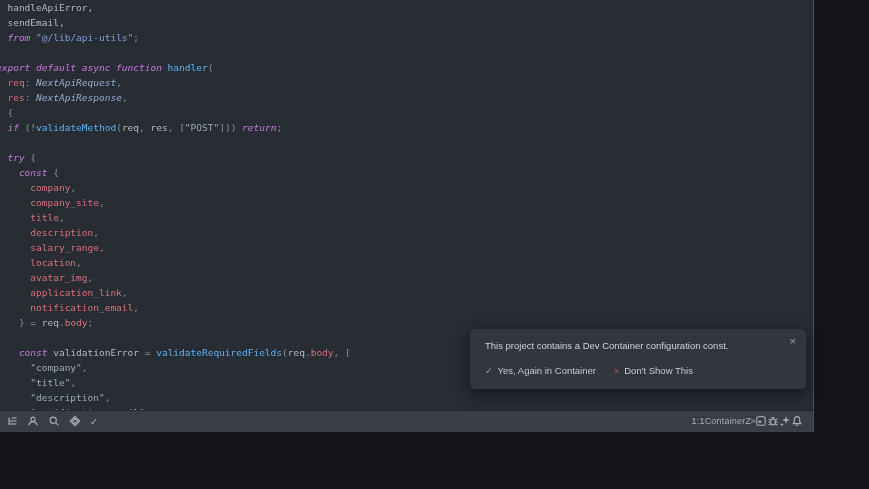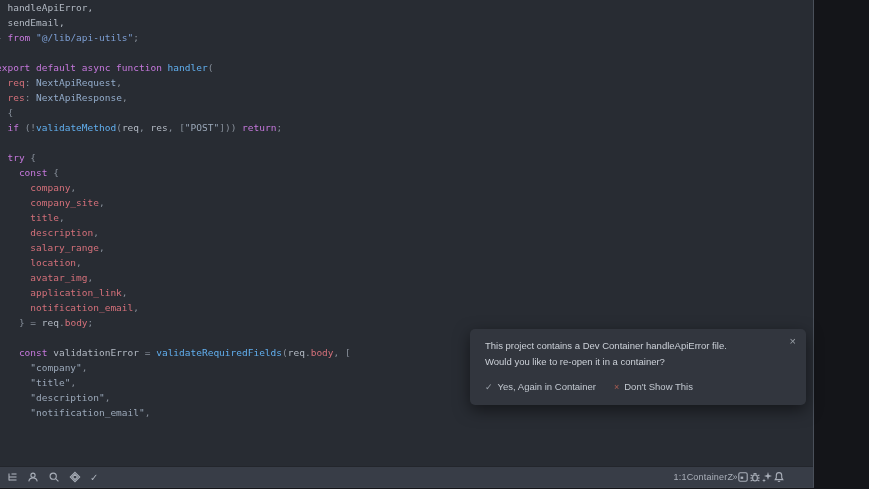--- a/index.html
+++ b/index.html
@@ -9,38 +9,38 @@
     --c-punct:#878f9a; --c-icon:#a9afb9; --c-cross:#ad5d52;
   }
   *{box-sizing:border-box;}
   html,body{margin:0;padding:0;}
   body{
     width:869px;height:489px;overflow:hidden;position:relative;
     background:var(--c-page-bg);
     font-family:"Liberation Sans",sans-serif;
   }
   .window{
-    position:absolute;left:0;top:0;width:814px;height:488px;
+    position:absolute;left:0;top:0;width:814px;height:432px;
     background:var(--c-editor-bg);
     border-right:1px solid #4a505a;border-bottom:1px solid #3c414a;
   }
   .editor{
     position:absolute;left:0;top:0;right:0;bottom:21px;overflow:hidden;
   }
   .code{
     position:absolute;left:-4px;top:0;margin:0;
     font-family:"DejaVu Sans Mono","Liberation Mono",monospace;
     font-size:9.5px;line-height:15px;white-space:pre;
   }
   .line{height:15px;}
   .tk-pl{color:var(--c-plain);}
-  .tk-kw{color:var(--c-keyword);}
+  .tk-kw{color:var(--c-keyword);font-style:italic;}
   .tk-fn{color:var(--c-function);}
   .tk-vr{color:var(--c-variable);}
-  .tk-ty{color:var(--c-type);}
+  .tk-ty{color:var(--c-type);font-style:italic;}
   .tk-st{color:var(--c-string);}
   .tk-si{color:var(--c-import-string);}
   .tk-pu{color:var(--c-punct);}
 
   
   .toast{
     position:absolute;left:470px;top:329px;width:336px;
     background:var(--c-toast-bg);border-radius:5px;
     box-shadow:0 5px 16px rgba(0,0,0,.5);
     padding:9px 30px 10px 15px;
@@ -56,39 +56,38 @@
   .ta-icon.cross{color:var(--c-cross);}
 
   
   .statusbar{
     position:absolute;left:0;right:0;bottom:0;height:21px;
     background:var(--c-statusbar-bg);border-top:1px solid #23262c;
     display:flex;align-items:center;justify-content:space-between;
     font-size:9px;color:var(--c-icon);
   }
   .sb-left{display:flex;align-items:center;gap:9px;padding-left:6px;}
-  .sb-right{display:flex;align-items:center;gap:0;padding-right:28px;text-align:right;}
+  .sb-right{display:flex;align-items:center;gap:0;padding-right:10px;text-align:right;}
   .sb-item{display:inline-flex;align-items:center;justify-content:center;height:21px;cursor:pointer;}
   .sb-item svg{display:block;}
   .sb-text{letter-spacing:.2px;}
   .sb-check{font-size:10px;}
   .sb-z{font-size:9px;letter-spacing:-.5px;}
 </style>
 </head>
 <body>
 
 <div class="window">
 
   <div class="editor">
     <pre class="code"><div class="line"><span class="tk-pl">  handleApiError,</span></div><div class="line"><span class="tk-pl">  sendEmail,</span></div><div class="line"><span class="tk-pu">} </span><span class="tk-kw">from</span><span class="tk-pl"> </span><span class="tk-si">"@/lib/api-utils"</span><span class="tk-pu">;</span></div><div class="line"> </div><div class="line"><span class="tk-kw">export default async function</span><span class="tk-pl"> </span><span class="tk-fn">handler</span><span class="tk-pu">(</span></div><div class="line"><span class="tk-pl">  </span><span class="tk-vr">req</span><span class="tk-pu">: </span><span class="tk-ty">NextApiRequest</span><span class="tk-pu">,</span></div><div class="line"><span class="tk-pl">  </span><span class="tk-vr">res</span><span class="tk-pu">: </span><span class="tk-ty">NextApiResponse</span><span class="tk-pu">,</span></div><div class="line"><span class="tk-pu">) {</span></div><div class="line"><span class="tk-pl">  </span><span class="tk-kw">if</span><span class="tk-pu"> (!</span><span class="tk-fn">validateMethod</span><span class="tk-pu">(</span><span class="tk-pl">req</span><span class="tk-pu">, </span><span class="tk-pl">res</span><span class="tk-pu">, [</span><span class="tk-st">"POST"</span><span class="tk-pu">])) </span><span class="tk-kw">return</span><span class="tk-pu">;</span></div><div class="line"> </div><div class="line"><span class="tk-pl">  </span><span class="tk-kw">try</span><span class="tk-pu"> {</span></div><div class="line"><span class="tk-pl">    </span><span class="tk-kw">const</span><span class="tk-pu"> {</span></div><div class="line"><span class="tk-pl">      </span><span class="tk-vr">company</span><span class="tk-pu">,</span></div><div class="line"><span class="tk-pl">      </span><span class="tk-vr">company_site</span><span class="tk-pu">,</span></div><div class="line"><span class="tk-pl">      </span><span class="tk-vr">title</span><span class="tk-pu">,</span></div><div class="line"><span class="tk-pl">      </span><span class="tk-vr">description</span><span class="tk-pu">,</span></div><div class="line"><span class="tk-pl">      </span><span class="tk-vr">salary_range</span><span class="tk-pu">,</span></div><div class="line"><span class="tk-pl">      </span><span class="tk-vr">location</span><span class="tk-pu">,</span></div><div class="line"><span class="tk-pl">      </span><span class="tk-vr">avatar_img</span><span class="tk-pu">,</span></div><div class="line"><span class="tk-pl">      </span><span class="tk-vr">application_link</span><span class="tk-pu">,</span></div><div class="line"><span class="tk-pl">      </span><span class="tk-vr">notification_email</span><span class="tk-pu">,</span></div><div class="line"><span class="tk-pl">    </span><span class="tk-pu">} = </span><span class="tk-pl">req</span><span class="tk-pu">.</span><span class="tk-vr">body</span><span class="tk-pu">;</span></div><div class="line"> </div><div class="line"><span class="tk-pl">    </span><span class="tk-kw">const</span><span class="tk-pl"> validationError </span><span class="tk-pu">= </span><span class="tk-fn">validateRequiredFields</span><span class="tk-pu">(</span><span class="tk-pl">req</span><span class="tk-pu">.</span><span class="tk-vr">body</span><span class="tk-pu">, [</span></div><div class="line"><span class="tk-pl">      </span><span class="tk-st">"company"</span><span class="tk-pu">,</span></div><div class="line"><span class="tk-pl">      </span><span class="tk-st">"title"</span><span class="tk-pu">,</span></div><div class="line"><span class="tk-pl">      </span><span class="tk-st">"description"</span><span class="tk-pu">,</span></div><div class="line"><span class="tk-pl">      </span><span class="tk-st">"notification_email"</span><span class="tk-pu">,</span></div></pre>
   </div>
 
   <div class="toast">
-    <div>This project contains a Dev Container handleApiError file.</div>
-    <div>Would you like to re-open it in a container?</div>
+    <div>This project contains a Dev Container configuration const.</div>
     <span class="toast-close">×</span>
     <div class="toast-actions">
         <span class="toast-action">
           <span class="ta-icon check">✓</span>
           <span>Yes, Again in Container</span>
         </span>
         <span class="toast-action">
           <span class="ta-icon cross">×</span>
           <span>Don't Show This</span>
         </span>

